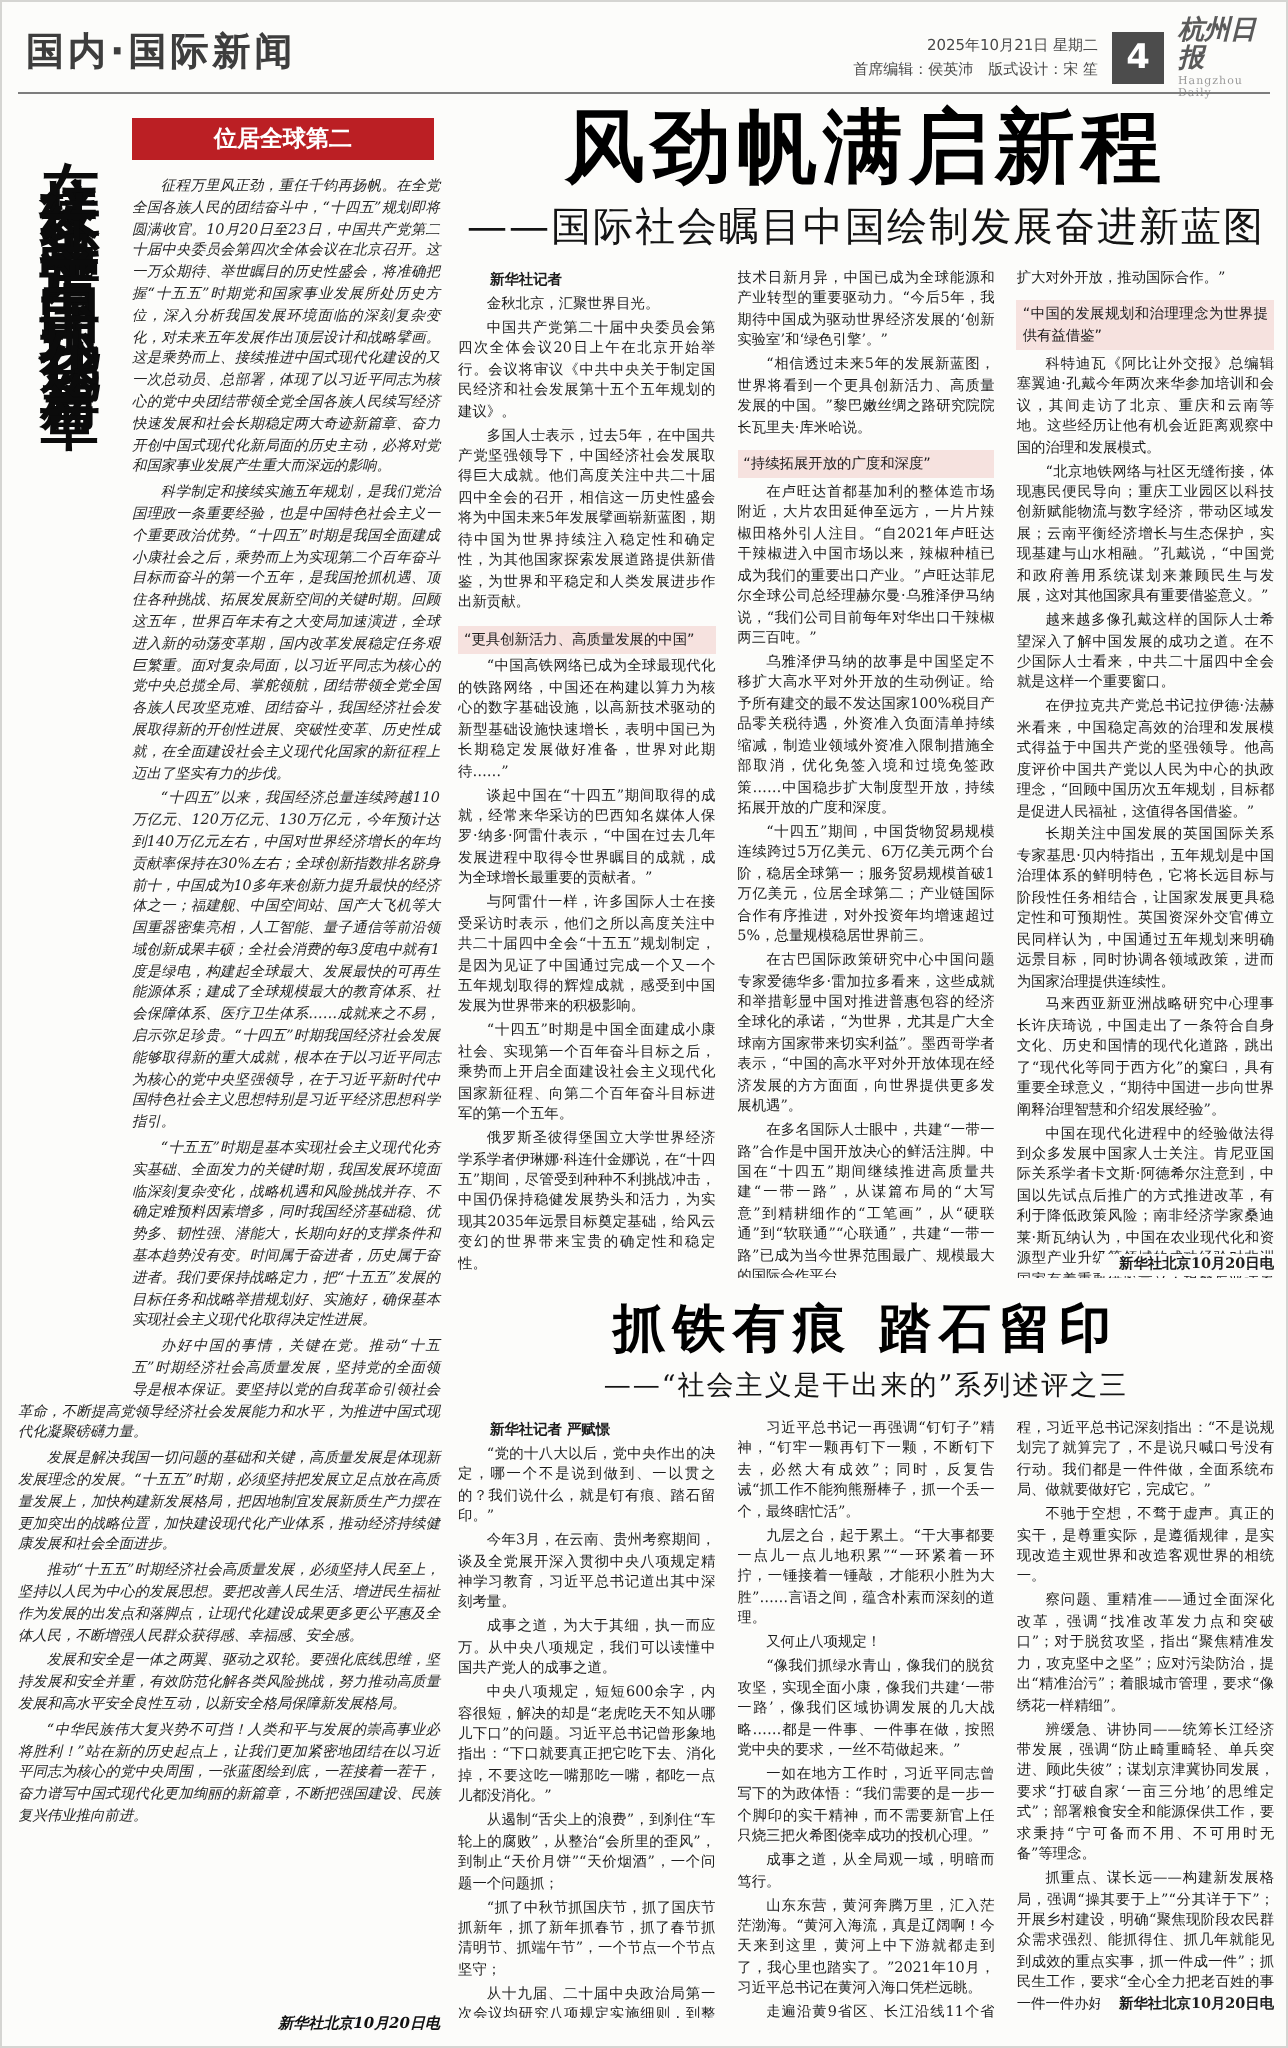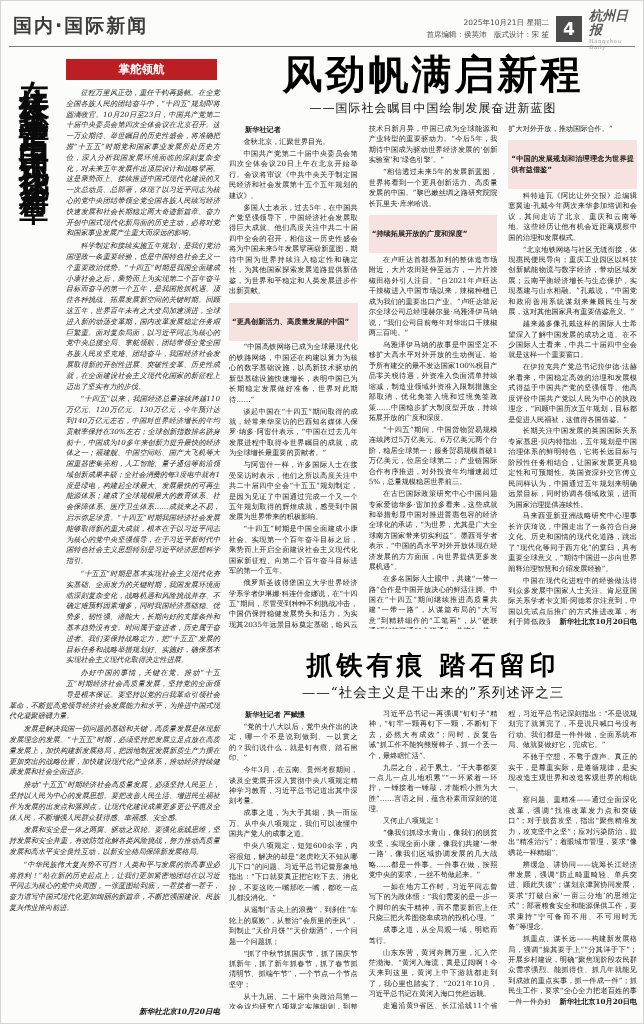--- a/index.html
+++ b/index.html
@@ -30,33 +30,33 @@
         font-style:italic;margin:0 2px 2px 0;}
   .ed-body .blk-p{text-indent:2em;}
   .ed-dateline{position:absolute;right:2px;bottom:0;font-size:7.5px;font-weight:bold;font-style:italic;
         background:#fcfcfa;padding-left:10px;color:#111;}
   
   .main-art{position:absolute;left:228px;top:50px;width:408px;height:592px;}
   .second-art{position:absolute;left:228px;top:650px;width:408px;height:366px;}
   .art-title{margin:0;text-align:center;font-family:"DejaVu Sans","Liberation Sans",sans-serif;
         font-weight:900;font-size:40px;line-height:1.15;letter-spacing:3px;color:#000;}
   .art-title.small{font-size:26px;letter-spacing:4px;}
-  .art-sub{text-align:center;font-size:12px;color:#141414;margin-top:3px;letter-spacing:1px;}
+  .art-sub{text-align:center;font-size:20px;color:#141414;margin-top:3px;letter-spacing:1px;}
   .art-sub.small{font-size:13.5px;}
   .cols{display:flex;gap:11px;margin-top:7px;}
   .main-art .cols{height:505px;}
   .second-art .cols{height:300px;}
   .col{flex:1;overflow:hidden;position:relative;}
   .col .blk{font-size:7.2px;line-height:1.45;text-align:justify;color:#1d1d1d;margin-bottom:1.5px;}
   .blk-p{text-indent:2em;}
   .blk-pc{text-indent:0;}
   .blk-byline{font-weight:bold;margin:1px 16px 8px;font-size:7.4px;}
   .blk-subhead{background:#f6e2df;color:#111;font-family:"DejaVu Sans","Liberation Sans",sans-serif;
-        font-weight:bold;font-size:9px;line-height:1.5;text-align:center;text-indent:0;
-        padding:14px 3px;margin:6px 0;}
+        font-weight:normal;font-size:9px;line-height:1.5;text-align:center;text-indent:0;
+        padding:2px 3px;margin:6px 0;}
   .blk-dateline{position:absolute;right:0;bottom:0;font-weight:bold;text-indent:0;
         background:#fcfcfa;padding-left:10px;}
 </style>
 </head>
 <body>
 
 <div class="page">
 
   <div class="header">
     <div class="header-title">国内·国际新闻</div>
@@ -69,21 +69,21 @@
       <div class="masthead">
         <div class="masthead-cn">杭州日报</div>
         <div class="masthead-en">Hangzhou Daily</div>
       </div>
     </div>
   </div>
   <div class="top-rule"></div>
 
   <aside class="editorial">
     <div class="ed-title">在接续奋斗中谱写中国式现代化新篇章</div>
-    <div class="ed-banner">掌舵领航</div>
+    <div class="ed-banner">位居全球第二</div>
     <div class="ed-body">
         <div class="blk blk-p">征程万里风正劲，重任千钧再扬帆。在全党全国各族人民的团结奋斗中，“十四五”规划即将圆满收官。10月20日至23日，中国共产党第二十届中央委员会第四次全体会议在北京召开。这一万众期待、举世瞩目的历史性盛会，将准确把握“十五五”时期党和国家事业发展所处历史方位，深入分析我国发展环境面临的深刻复杂变化，对未来五年发展作出顶层设计和战略擘画。这是乘势而上、接续推进中国式现代化建设的又一次总动员、总部署，体现了以习近平同志为核心的党中央团结带领全党全国各族人民续写经济快速发展和社会长期稳定两大奇迹新篇章、奋力开创中国式现代化新局面的历史主动，必将对党和国家事业发展产生重大而深远的影响。</div>
         <div class="blk blk-p">科学制定和接续实施五年规划，是我们党治国理政一条重要经验，也是中国特色社会主义一个重要政治优势。“十四五”时期是我国全面建成小康社会之后，乘势而上为实现第二个百年奋斗目标而奋斗的第一个五年，是我国抢抓机遇、顶住各种挑战、拓展发展新空间的关键时期。回顾这五年，世界百年未有之大变局加速演进，全球进入新的动荡变革期，国内改革发展稳定任务艰巨繁重。面对复杂局面，以习近平同志为核心的党中央总揽全局、掌舵领航，团结带领全党全国各族人民攻坚克难、团结奋斗，我国经济社会发展取得新的开创性进展、突破性变革、历史性成就，在全面建设社会主义现代化国家的新征程上迈出了坚实有力的步伐。</div>
         <div class="blk blk-p">“十四五”以来，我国经济总量连续跨越110万亿元、120万亿元、130万亿元，今年预计达到140万亿元左右，中国对世界经济增长的年均贡献率保持在30%左右；全球创新指数排名跻身前十，中国成为10多年来创新力提升最快的经济体之一；福建舰、中国空间站、国产大飞机等大国重器密集亮相，人工智能、量子通信等前沿领域创新成果丰硕；全社会消费的每3度电中就有1度是绿电，构建起全球最大、发展最快的可再生能源体系；建成了全球规模最大的教育体系、社会保障体系、医疗卫生体系……成就来之不易，启示弥足珍贵。“十四五”时期我国经济社会发展能够取得新的重大成就，根本在于以习近平同志为核心的党中央坚强领导，在于习近平新时代中国特色社会主义思想特别是习近平经济思想科学指引。</div>
         <div class="blk blk-p">“十五五”时期是基本实现社会主义现代化夯实基础、全面发力的关键时期，我国发展环境面临深刻复杂变化，战略机遇和风险挑战并存、不确定难预料因素增多，同时我国经济基础稳、优势多、韧性强、潜能大，长期向好的支撑条件和基本趋势没有变。时间属于奋进者，历史属于奋进者。我们要保持战略定力，把“十五五”发展的目标任务和战略举措规划好、实施好，确保基本实现社会主义现代化取得决定性进展。</div>
         <div class="blk blk-p">办好中国的事情，关键在党。推动“十五五”时期经济社会高质量发展，坚持党的全面领导是根本保证。要坚持以党的自我革命引领社会革命，不断提高党领导经济社会发展能力和水平，为推进中国式现代化凝聚磅礴力量。</div>
         <div class="blk blk-p">发展是解决我国一切问题的基础和关键，高质量发展是体现新发展理念的发展。“十五五”时期，必须坚持把发展立足点放在高质量发展上，加快构建新发展格局，把因地制宜发展新质生产力摆在更加突出的战略位置，加快建设现代化产业体系，推动经济持续健康发展和社会全面进步。</div>
         <div class="blk blk-p">推动“十五五”时期经济社会高质量发展，必须坚持人民至上，坚持以人民为中心的发展思想。要把改善人民生活、增进民生福祉作为发展的出发点和落脚点，让现代化建设成果更多更公平惠及全体人民，不断增强人民群众获得感、幸福感、安全感。</div>
         <div class="blk blk-p">发展和安全是一体之两翼、驱动之双轮。要强化底线思维，坚持发展和安全并重，有效防范化解各类风险挑战，努力推动高质量发展和高水平安全良性互动，以新安全格局保障新发展格局。</div>
         <div class="blk blk-p">“中华民族伟大复兴势不可挡！人类和平与发展的崇高事业必将胜利！”站在新的历史起点上，让我们更加紧密地团结在以习近平同志为核心的党中央周围，一张蓝图绘到底，一茬接着一茬干，奋力谱写中国式现代化更加绚丽的新篇章，不断把强国建设、民族复兴伟业推向前进。</div>

